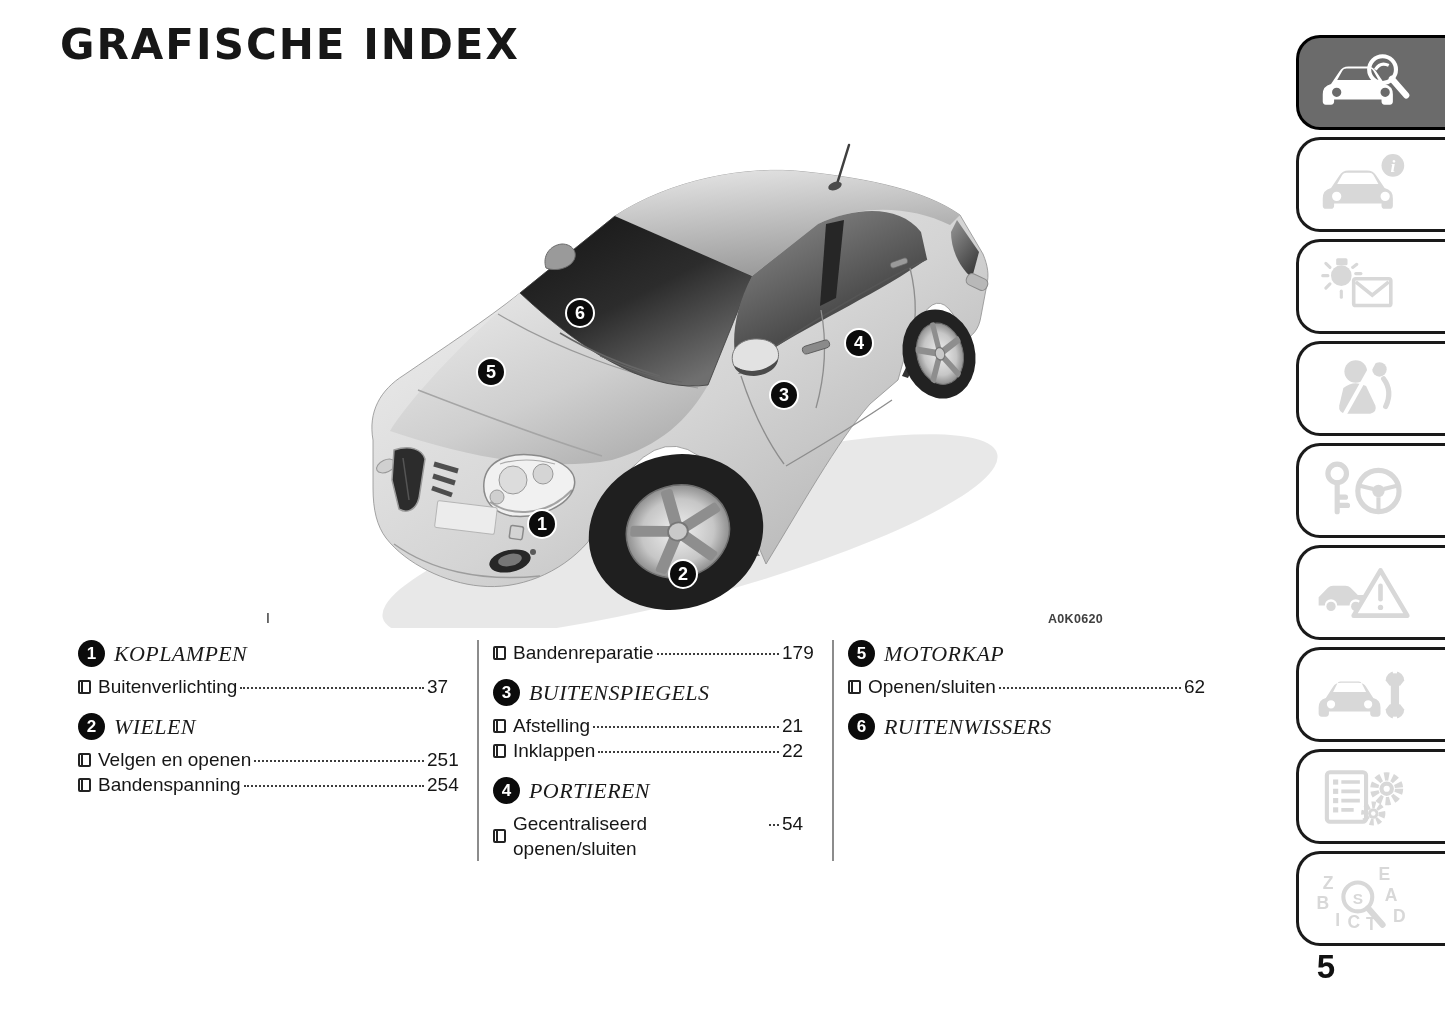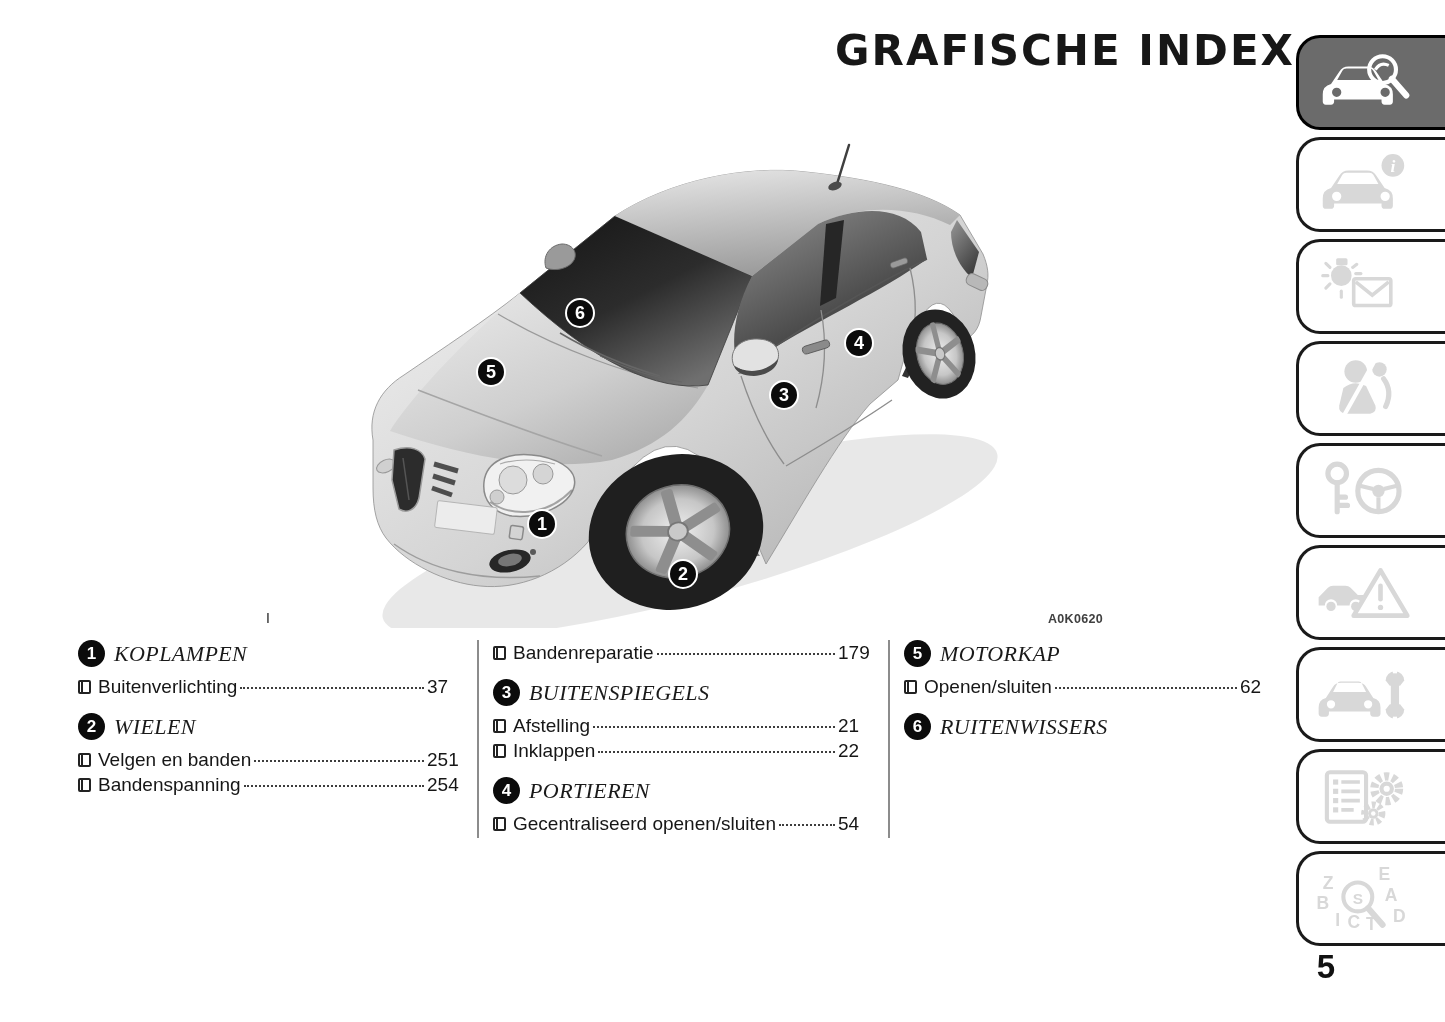--- a/index.html
+++ b/index.html
@@ -2,41 +2,41 @@
 <html><head>
 <meta charset="utf-8">
 <style>
   html,body{margin:0;padding:0;}
   body{
     width:1445px;height:1022px;position:relative;overflow:hidden;
     background:#ffffff;font-family:"Liberation Sans",sans-serif;color:#1a1a1a;
   }
   
   .page-title{
-    position:absolute;top:26px;left:60px;width:1235px;text-align:right;
+    position:absolute;top:20px;left:60px;width:1235px;text-align:left;
     font-family:"DejaVu Sans","Liberation Sans",sans-serif;
     font-size:42px;font-weight:bold;letter-spacing:2px;color:#171717;
   }
   
   .figure{position:absolute;left:350px;top:128px;width:680px;height:500px;}
   .figure svg.car{position:absolute;left:0;top:0;}
   .callout{
     position:absolute;width:30px;height:30px;border-radius:50%;
     background:#0b0b0b;border:2px solid #ffffff;box-sizing:border-box;
     color:#ffffff;font-size:18px;font-weight:bold;
     display:flex;align-items:center;justify-content:center;
     transform:translate(-50%,-50%);line-height:1;
   }
   .fig-mark{position:absolute;left:266px;top:610px;font-size:14px;color:#222;}
   .fig-code{position:absolute;left:1048px;top:612px;font-size:12.5px;font-weight:bold;color:#404040;letter-spacing:.3px;}
   
   .index{position:absolute;left:78px;top:640px;width:1212px;display:flex;}
   .index-col{box-sizing:border-box;min-height:198px;padding-right:16px;}
   .index-col:nth-child(1){width:399px;}
-  .index-col:nth-child(2){width:411px;border-left:2px solid #8c8c8c;padding-left:14px;}
+  .index-col:nth-child(2){width:355px;border-left:2px solid #8c8c8c;padding-left:14px;}
   .index-col:nth-child(3){width:402px;border-left:2px solid #8c8c8c;padding-left:14px;}
   .sec-header{display:flex;align-items:center;gap:9px;margin:14px 0 7px 0;}
   .index-col .sec-header:first-child{margin-top:0;}
   .sec-num{
     flex:none;width:27px;height:27px;border-radius:50%;background:#0b0b0b;color:#fff;
     font-weight:bold;font-size:17px;display:flex;align-items:center;justify-content:center;line-height:1;
   }
   .sec-title{font-style:italic;font-size:22px;color:#1a1a1a;letter-spacing:.4px;font-family:Liberation Serif, serif;}
   .item{display:flex;align-items:baseline;font-size:19px;line-height:25px;color:#161616;cursor:default;}
   .bullet{
@@ -309,21 +309,21 @@
         <span>Buitenverlichting</span>
         <span class="dots"></span>
         <span class="pg">37</span>
       </div>
       <div class="sec-header">
         <span class="sec-num">2</span>
         <span class="sec-title">WIELEN</span>
       </div>
       <div class="item">
         <span class="bullet"></span>
-        <span>Velgen en banden</span>
+        <span>Velgen en openen</span>
         <span class="dots"></span>
         <span class="pg">251</span>
       </div>
       <div class="item">
         <span class="bullet"></span>
         <span>Bandenspanning</span>
         <span class="dots"></span>
         <span class="pg">254</span>
       </div>
     </div>

